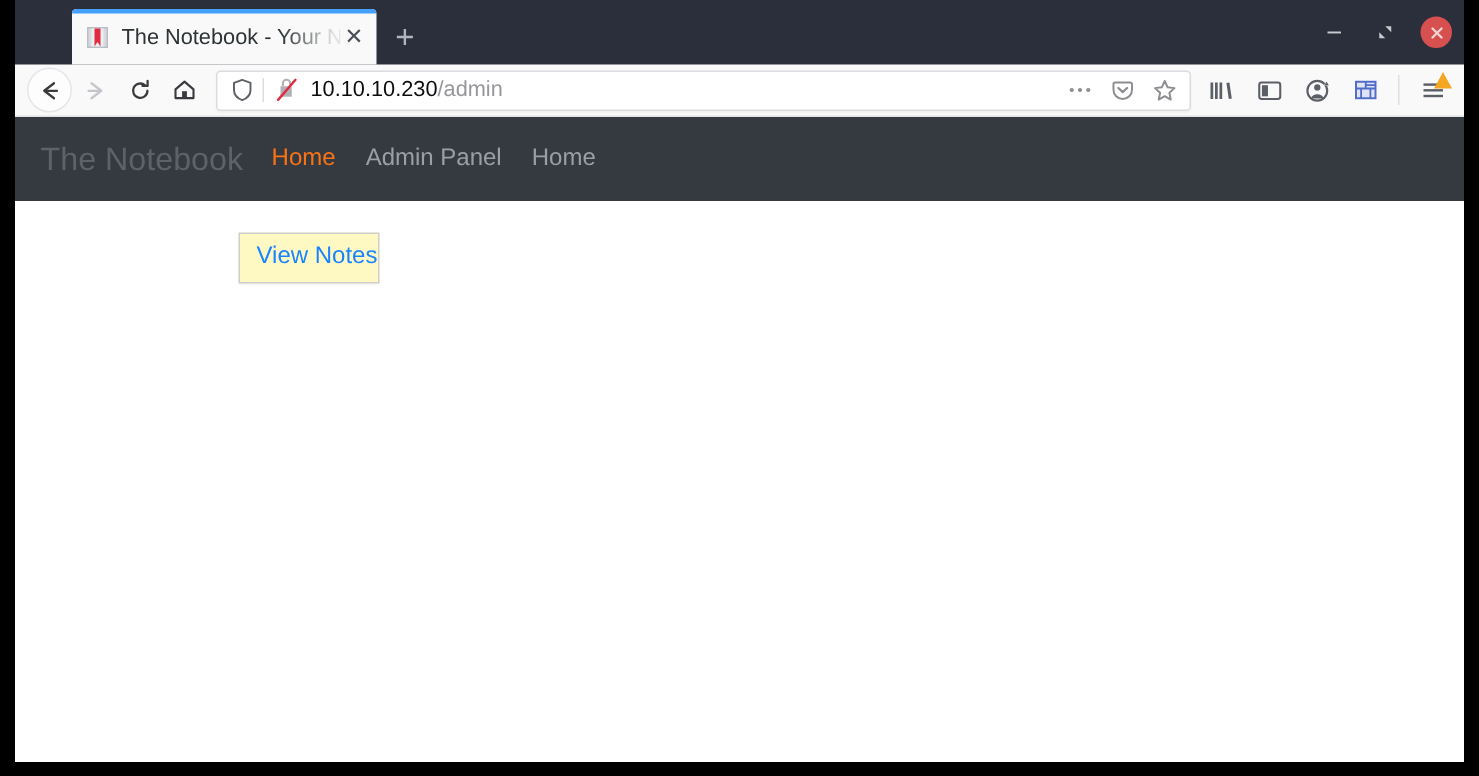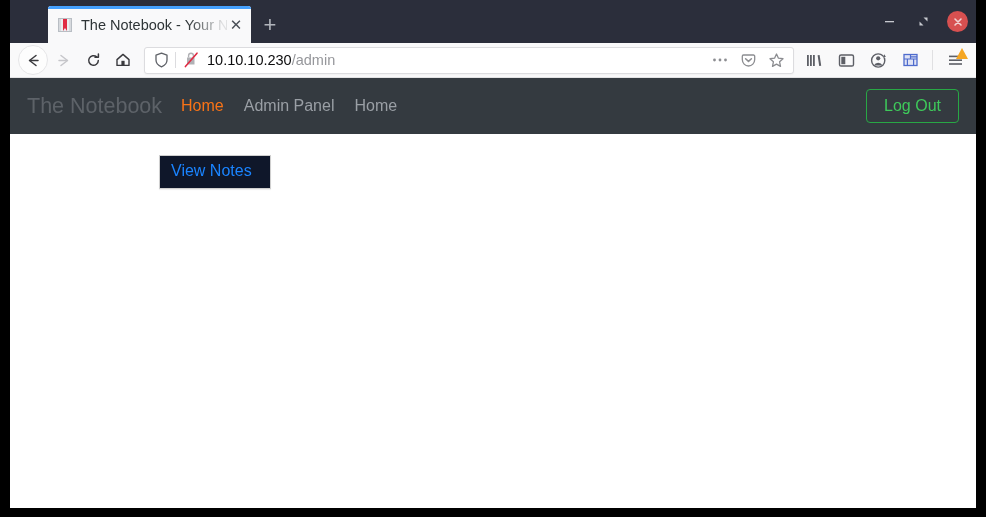--- a/index.html
+++ b/index.html
@@ -213,24 +213,24 @@
     border-radius: 4px;
     padding: 8px 17px;
     font-size: 16px;
     line-height: 1;
     font-family: "Liberation Sans", sans-serif;
   }
 
   #content { padding: 21px 0 0 0; }
   #btn-row { display: flex; margin-left: 149px; }
   .page-btn {
-    background: #0f172a;
+    background: #fef9c3;
     border: 1px solid #cfcfcf;
     border-radius: 0;
-    padding: 5px 18px 6px 11px;
+    padding: 5px 0 6px 11px;
     font-size: 16px;
     color: #1a84ff;
     line-height: 1.3;
     font-family: "Liberation Sans", sans-serif;
     box-shadow: 0 1px 1px rgba(0,0,0,0.06);
   }
   #btn-upload { margin-left: 4px; }
 </style>
 </head>
 <body>
@@ -383,21 +383,20 @@
     </div>
   </div>
 
   <div id="page">
 
     <div id="site-nav">
       <span id="brand">The Notebook</span>
       <span class="navlink active">Home</span>
       <span class="navlink muted">Admin Panel</span>
       <span class="navlink muted">Home</span>
-      <button id="logout-btn">Log Out</button>
     </div>
 
     <div id="content">
       <div id="btn-row">
         <button class="page-btn" id="btn-view">View Notes</button>
       </div>
     </div>
 
   </div>
 </div>

